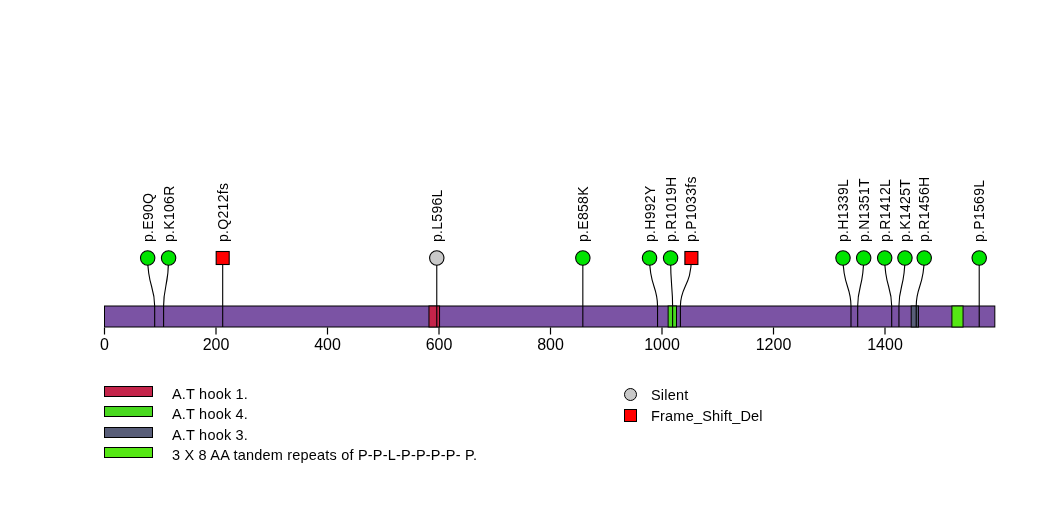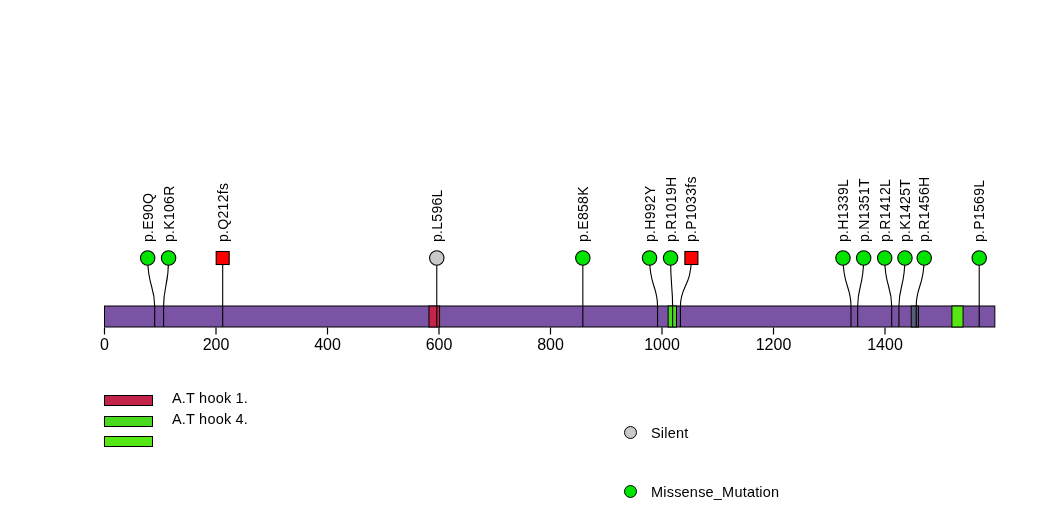--- a/index.html
+++ b/index.html
@@ -2,22 +2,22 @@
 <html><head>
 <meta charset="utf-8">
 <style>
   html,body{margin:0;padding:0;background:#ffffff;}
   body{font-family:"Liberation Sans","DejaVu Sans",sans-serif;}
   #canvas{position:relative;width:1047px;height:524px;background:#ffffff;overflow:hidden;}
   #chart{position:absolute;left:0;top:0;}
   .legend{position:absolute;color:#000;}
   #domain-legend{left:104px;top:386px;}
   #mutation-legend{left:624px;top:384px;}
-  .lrow{display:flex;align-items:flex-end;height:20.3px;}
-  .mrow{display:flex;align-items:center;height:21.3px;margin-top:38px;}
+  .lrow{display:flex;align-items:flex-start;height:20.3px;}
+  .mrow{display:flex;align-items:center;height:21.3px;}
   .swatch{width:47px;height:9px;border:1px solid #000;margin-right:19px;flex:none;}
   .micon{width:11px;height:11px;border:1px solid #000;margin-right:14px;flex:none;}
   .micon.circle{border-radius:50%;}
   .ltext,.mtext{font-size:14.5px;white-space:nowrap;letter-spacing:0.2px;}
 </style>
 </head>
 <body>
 
 <div id="canvas">
   <svg id="chart" width="1047" height="375" viewBox="0 0 1047 375">
@@ -88,26 +88,31 @@
   <div id="domain-legend" class="legend">
       <div class="lrow">
         <span class="swatch" style="background: rgb(196, 36, 74);"></span>
         <span class="ltext">A.T hook 1.</span>
       </div>
       <div class="lrow">
         <span class="swatch" style="background: rgb(73, 217, 31);"></span>
         <span class="ltext">A.T hook 4.</span>
       </div>
       <div class="lrow">
+        <span class="swatch" style="background: rgb(88, 93, 120);"></span>
+        <span class="ltext">A.T hook 3.</span>
+      </div>
+      <div class="lrow">
         <span class="swatch" style="background: rgb(85, 231, 20);"></span>
+        <span class="ltext">3 X 8 AA tandem repeats of P-P-L-P-P-P-P- P.</span>
       </div>
     </div>
   <div id="mutation-legend" class="legend">
       <div class="mrow">
         <span class="micon circle" style="background: rgb(201, 201, 201);"></span>
         <span class="mtext">Silent</span>
       </div>
       <div class="mrow">
-        <span class="micon circle" style="background: rgb(0, 228, 0);"></span>
-        <span class="mtext">Missense_Mutation</span>
+        <span class="micon square" style="background: rgb(255, 0, 0);"></span>
+        <span class="mtext">Frame_Shift_Del</span>
       </div>
     </div>
 </div>
 
 </body></html>

